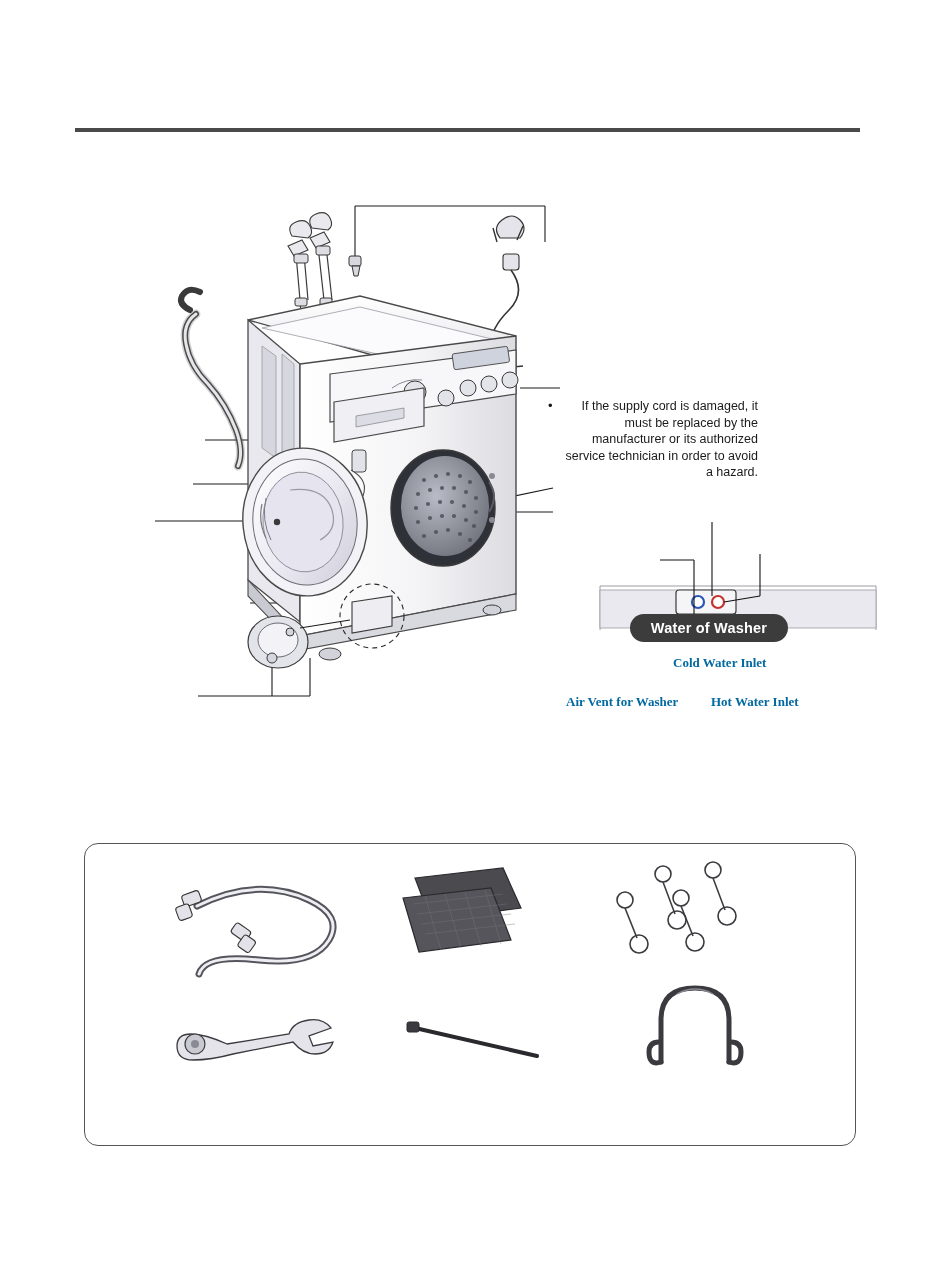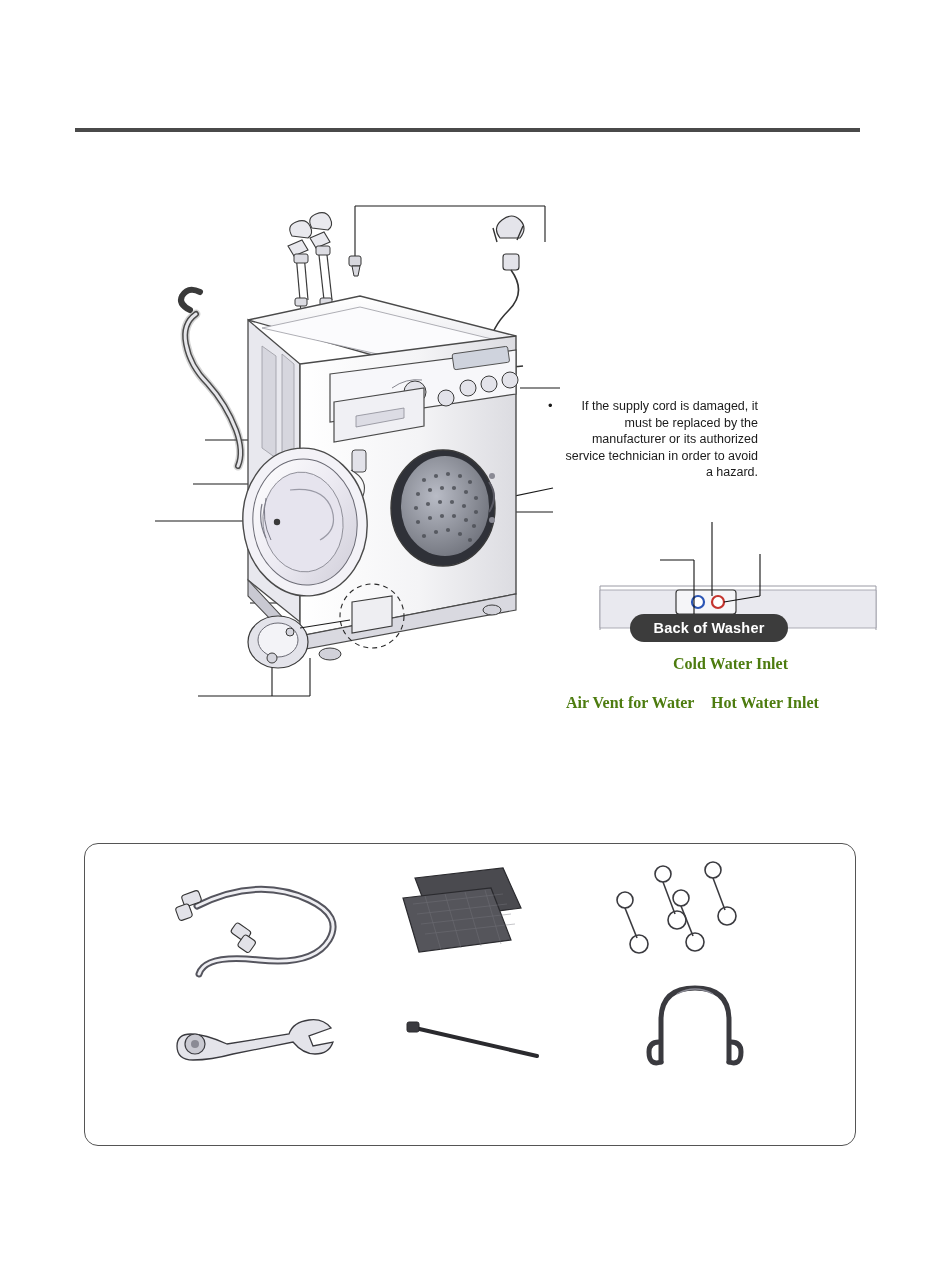--- a/index.html
+++ b/index.html
@@ -75,23 +75,23 @@
     font-size: 14.5px;
     font-weight: bold;
     display: flex;
     align-items: center;
     justify-content: center;
     letter-spacing: 0.2px;
   }
   .serif-label {
     position: absolute;
     font-family: "Liberation Serif", serif;
-    font-size: 16px;
+    font-size: 13px;
     font-weight: bold;
-    color: #4d7c0f;
+    color: #0369a1;
     white-space: nowrap;
   }
   #lbl-cold { left: 673px; top: 505px; }
   #lbl-air  { left: 566px; top: 544px; }
   #lbl-hot  { left: 711px; top: 544px; }
 
   
   .accessory-box {
     position: absolute;
     left: 84px;
@@ -316,23 +316,23 @@
           <path d="M760 446 L724 452"></path>
         </g>
       </g>
     </svg>
 
     <div class="cord-note">
       <span class="bullet">•</span>
       <span class="txt">If the supply cord is damaged, it must be replaced by the manufacturer or its authorized service technician in order to avoid a hazard.</span>
     </div>
 
-    <div class="back-badge">Back of Washer</div>
+    <div class="back-badge">Water of Washer</div>
     <div class="serif-label" id="lbl-cold">Cold Water Inlet</div>
-    <div class="serif-label" id="lbl-air">Air Vent for Water</div>
+    <div class="serif-label" id="lbl-air">Air Vent for Washer</div>
     <div class="serif-label" id="lbl-hot">Hot Water Inlet</div>
   </div>
 
   <div class="accessory-box">
     <svg width="768" height="299" viewBox="0 0 768 299">
 
       <g>
         <path d="M112 62 q60 -30 112 -6 q34 16 20 40 q-16 26 -70 20 q-54 -6 -60 14" fill="none" stroke="#55555e" stroke-width="7" stroke-linecap="round"></path>
         <path d="M112 62 q60 -30 112 -6 q34 16 20 40 q-16 26 -70 20 q-54 -6 -60 14" fill="none" stroke="#eeeef2" stroke-width="3" stroke-linecap="round"></path>
         <g fill="#e2e2e8" stroke="#333" stroke-width="1.1">

